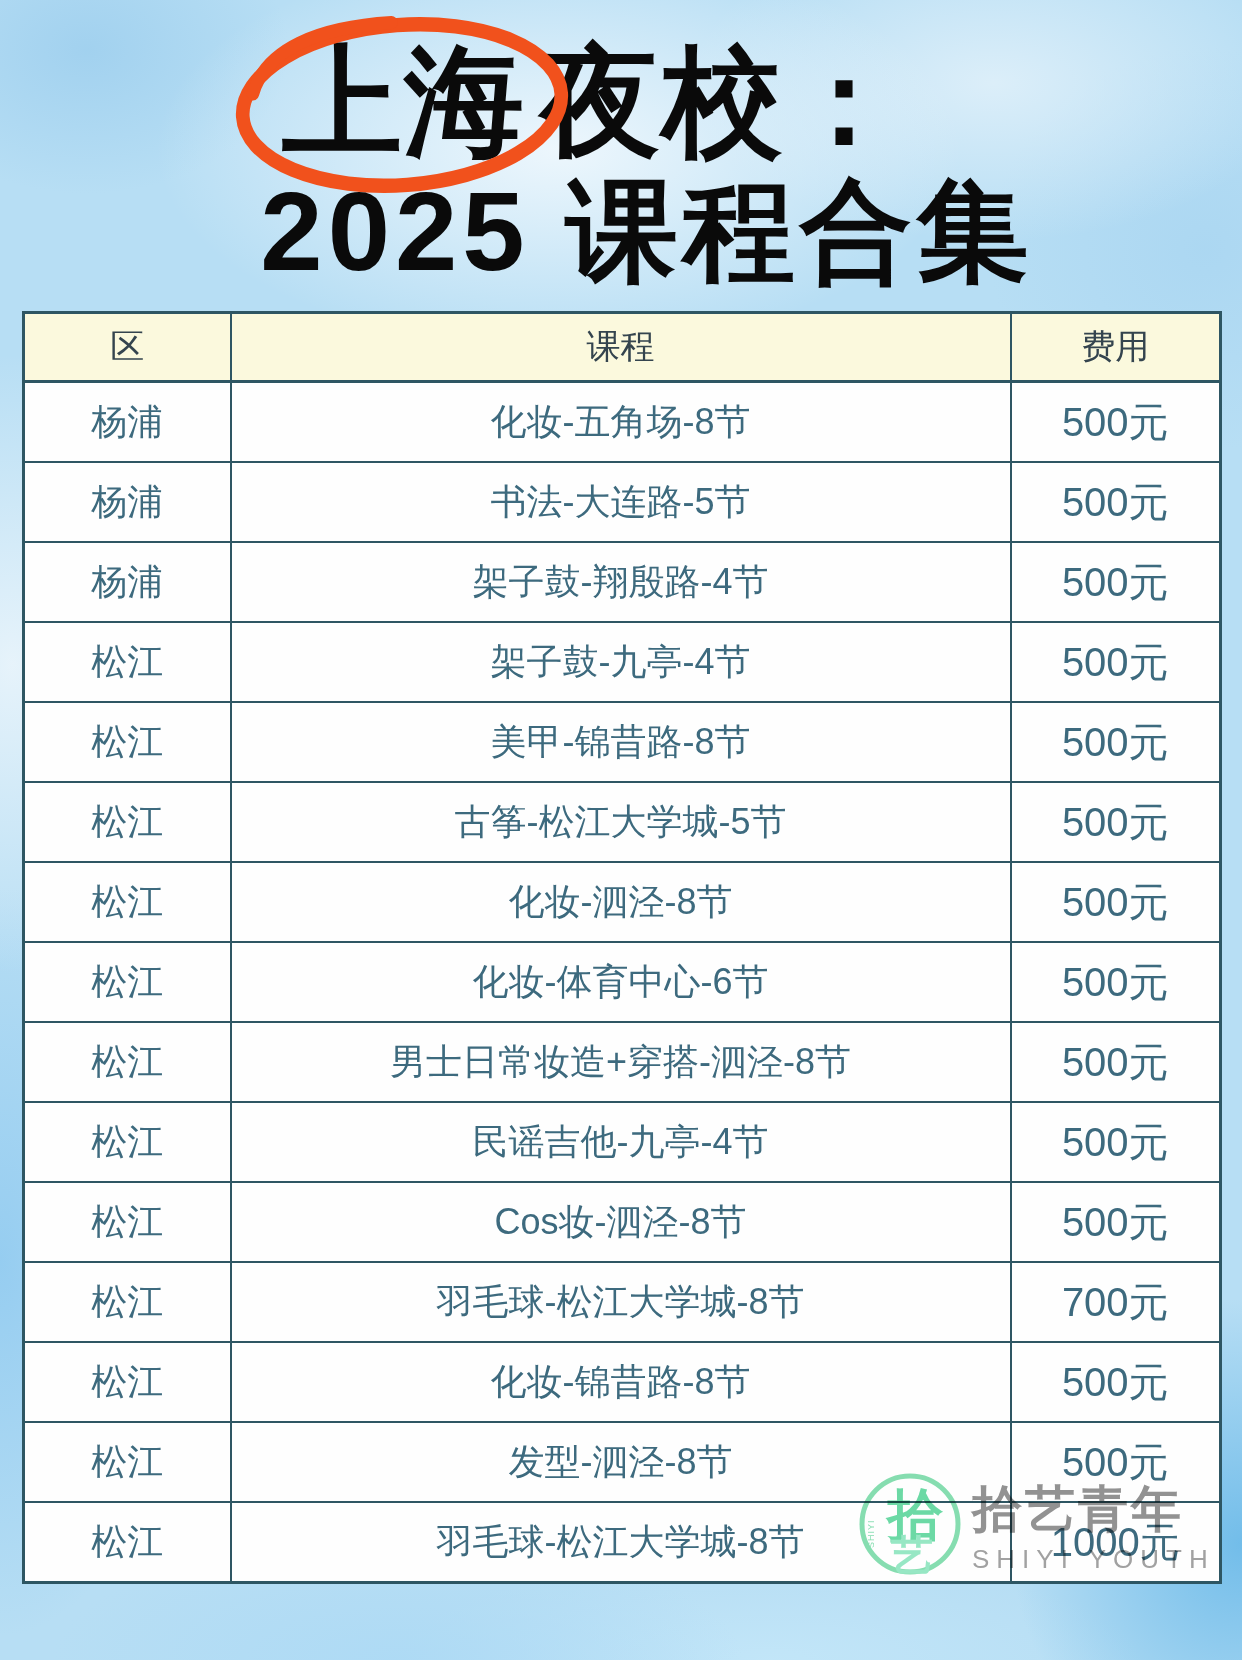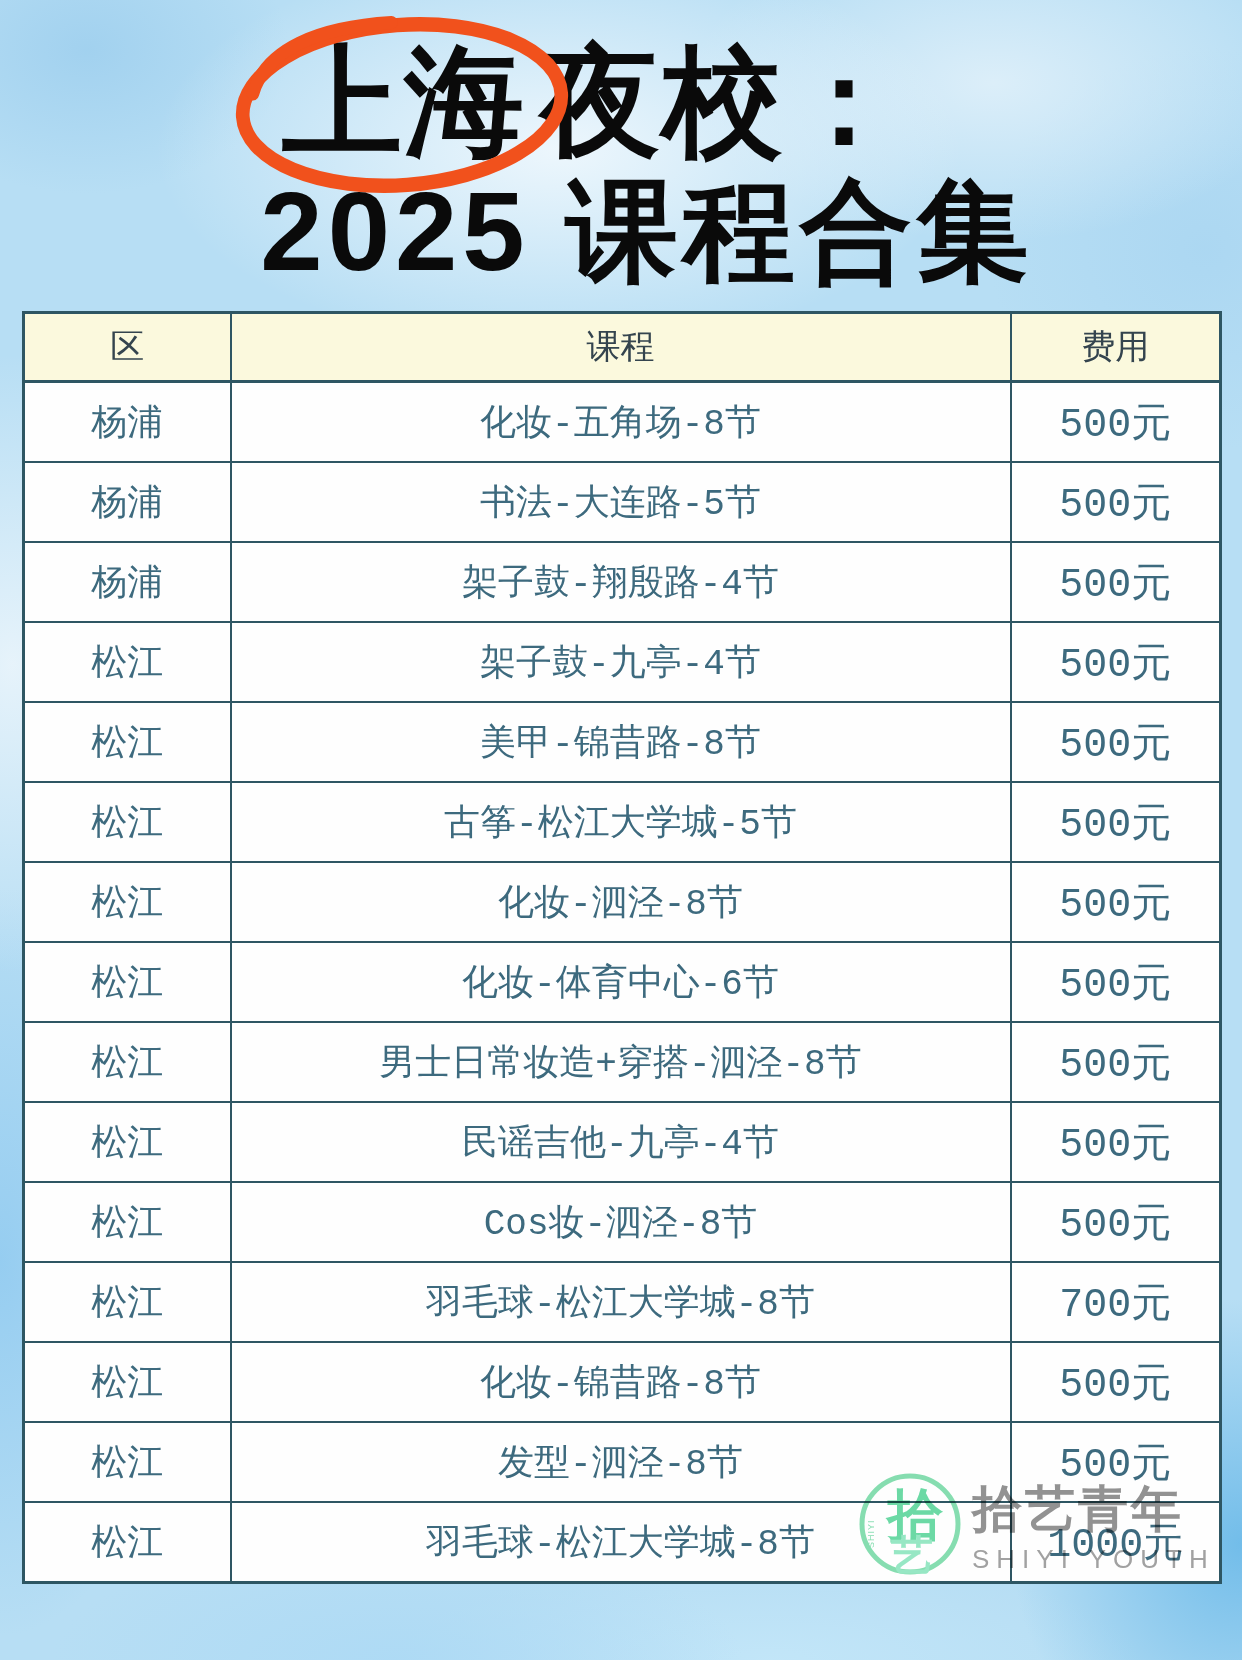--- a/index.html
+++ b/index.html
@@ -53,21 +53,21 @@
     border:2px solid var(--table_border);
     text-align:center;vertical-align:middle;
     overflow:hidden;white-space:nowrap;
   }
   .course-table thead th{
     height:64px;background:var(--header_bg);
     font-size:34px;font-weight:400;color:#34444e;
     border-bottom:3px solid var(--table_border);
   }
   .course-table tbody td{
-    height:76px;font-size:36px;color:var(--cell_text);font-family:Liberation Mono, monospace;
+    height:76px;font-size:36px;color:var(--cell_text);
   }
   .course-table td.fee{font-size:40px;}
 
   
   .watermark{
     position:absolute;left:858px;top:1472px;
     display:flex;align-items:flex-start;
     mix-blend-mode:multiply;opacity:.92;z-index:5;
   }
   .wm-logo{width:104px;height:104px;flex:0 0 auto;}

